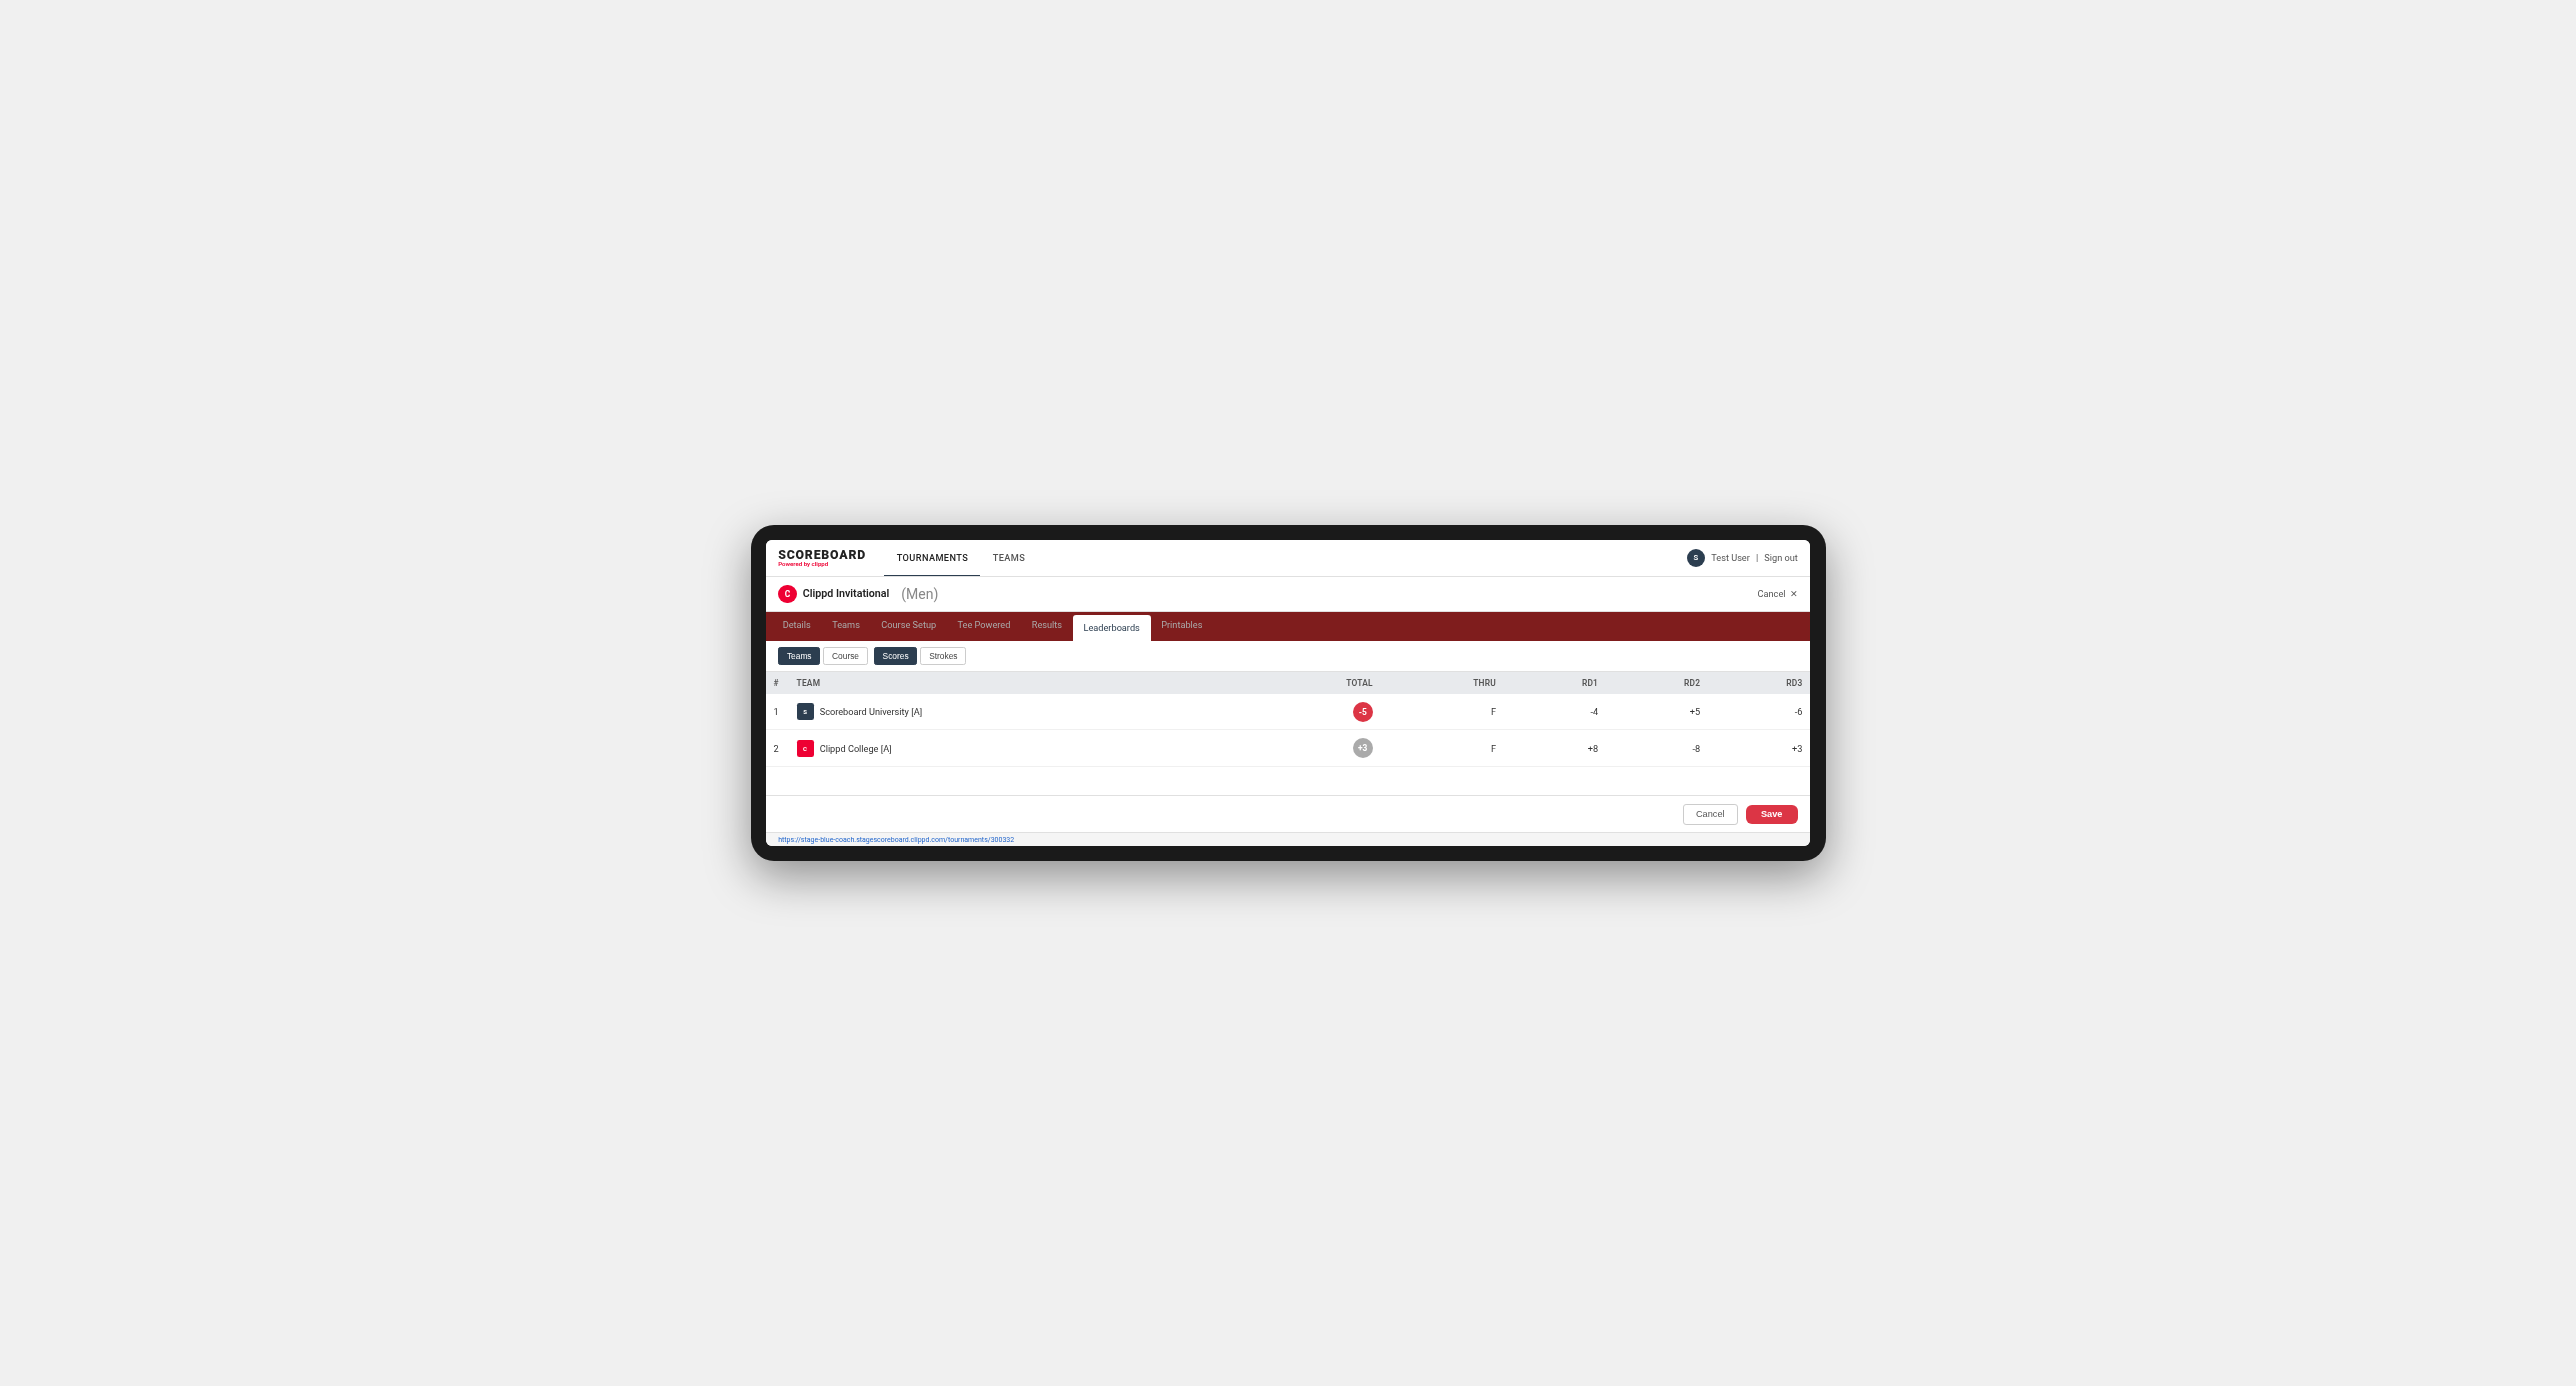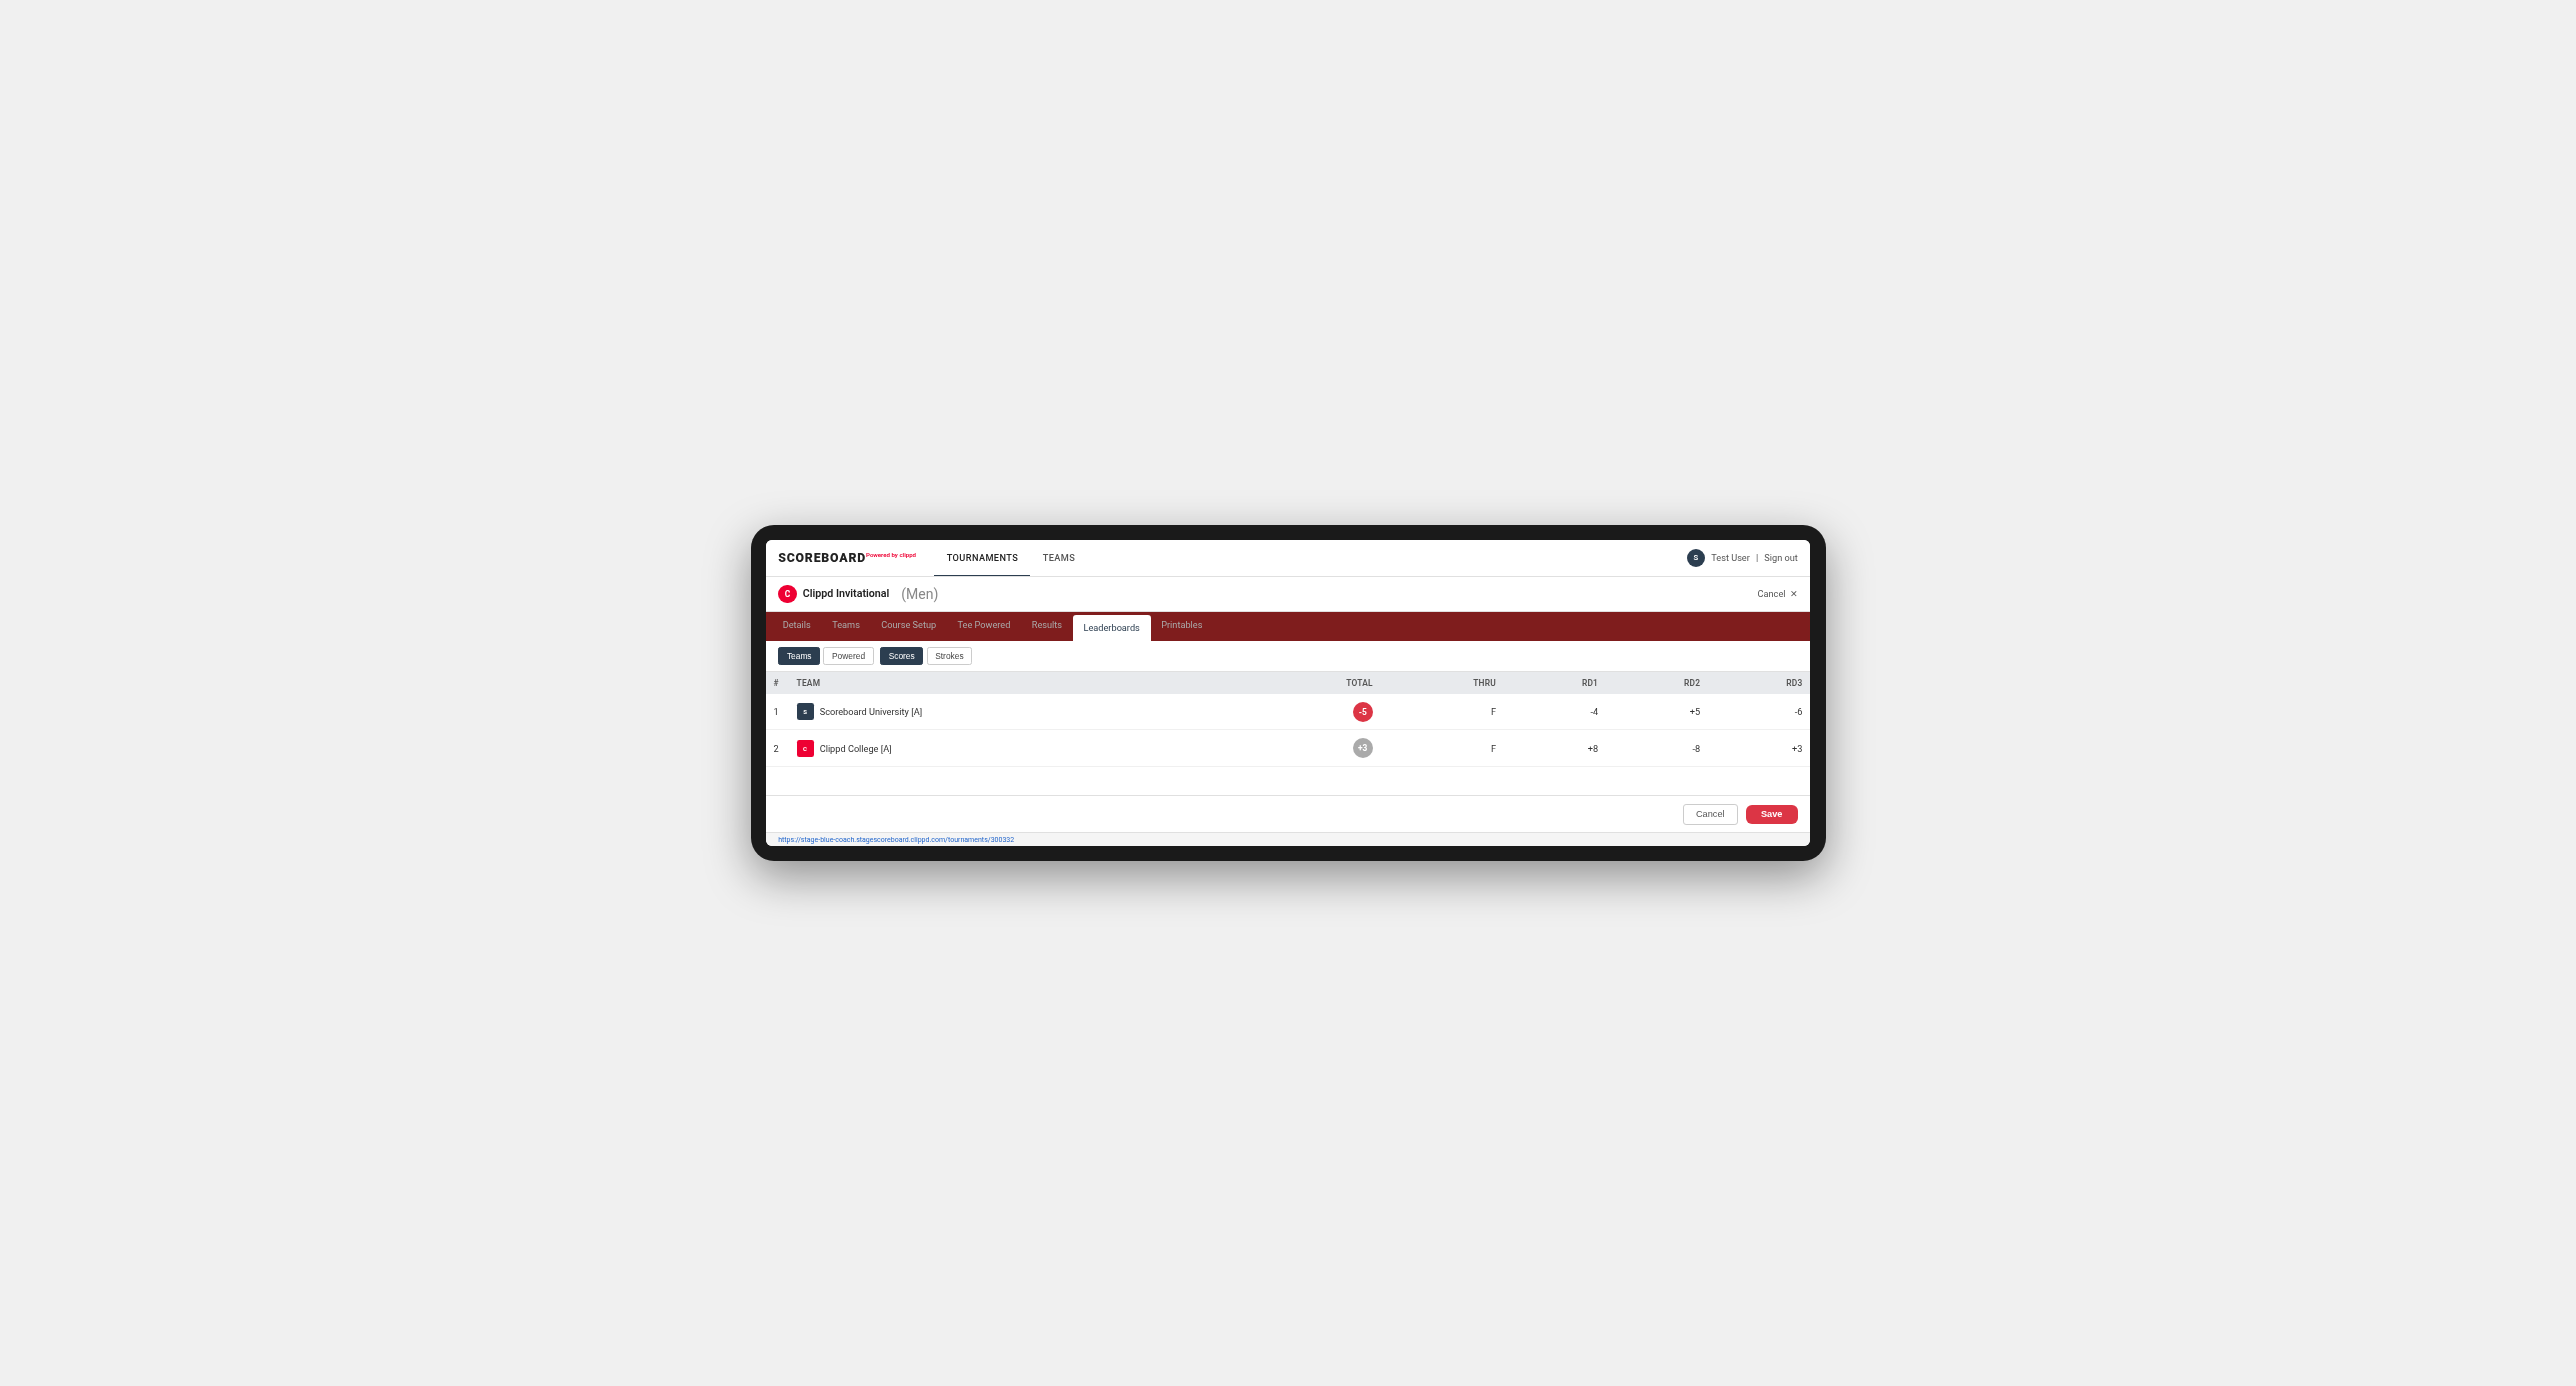--- a/index.html
+++ b/index.html
@@ -53,20 +53,21 @@
       background: #fff;
       border-bottom: 0.8px solid #e0e0e0;
       display: flex;
       align-items: center;
       padding: 0 12.3px;
       height: 37px;
     }
 
     .logo-area {
       display: flex;
+      flex-direction: column;
       margin-right: 18.4px;
     }
 
     .logo-title {
       font-size: 12.3px;
       font-weight: 900;
       letter-spacing: 0.8px;
       color: #222;
       line-height: 1;
     }
@@ -404,21 +405,21 @@
         <a class="tab-item">Teams</a>
         <a class="tab-item">Course Setup</a>
         <a class="tab-item">Tee Powered</a>
         <a class="tab-item">Results</a>
         <a class="tab-item active">Leaderboards</a>
         <a class="tab-item">Printables</a>
       </div>
 
       <div class="sub-tab-bar">
         <button class="sub-tab-btn active">Teams</button>
-        <button class="sub-tab-btn">Powered</button>
+        <button class="sub-tab-btn">Course</button>
         <button class="sub-tab-btn active" style="margin-left:3.1px">Scores</button>
         <button class="sub-tab-btn">Strokes</button>
       </div>
 
       <div class="content-area">
         <table class="leaderboard-table">
           <thead>
             <tr>
               <th class="col-number">#</th>
               <th>TEAM</th>

